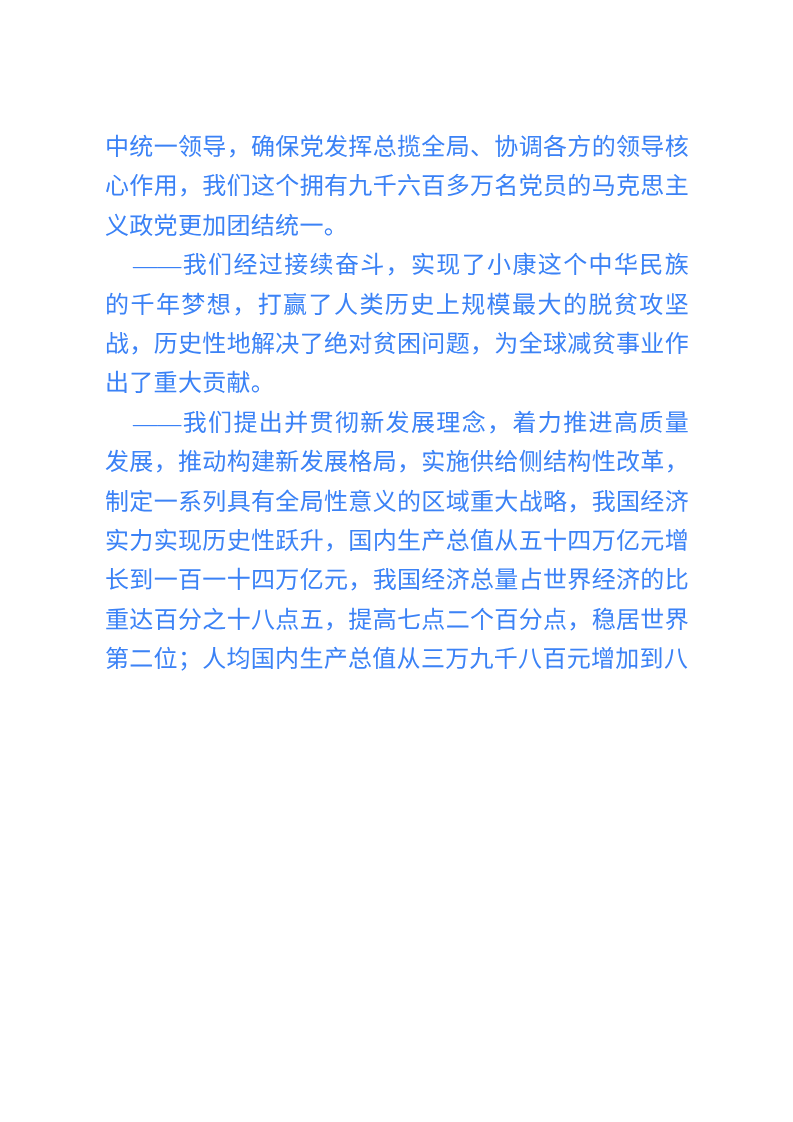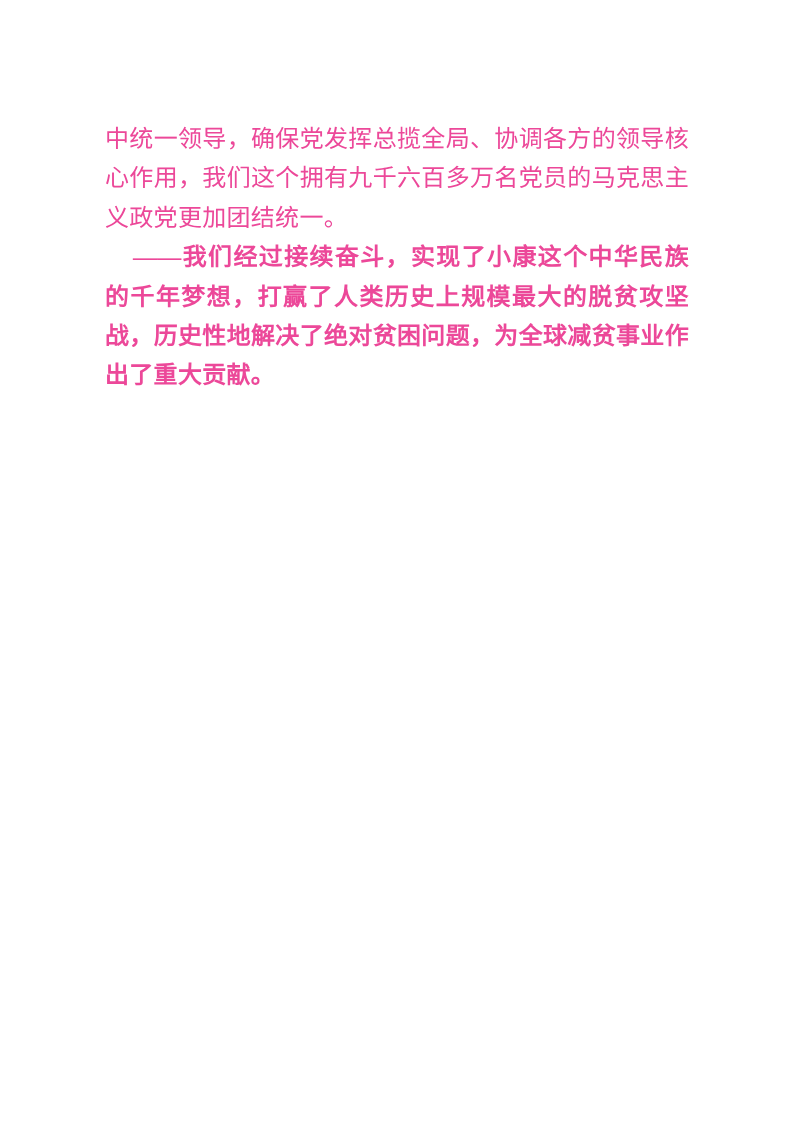--- a/index.html
+++ b/index.html
@@ -11,38 +11,38 @@
     position: relative;
     width: 793px;
     height: 1122px;
     background: #ffffff;
     overflow: hidden;
     font-family: "Liberation Serif", "DejaVu Serif", serif;
   }
   .text-block {
     position: absolute;
     left: 105px;
-    top: 120px;
+    top: 128px;
     width: 584px;
-    color: #ec4899;
+    color: #3b82f6;
     font-size: 24px;
     line-height: 39.4px;
     letter-spacing: 0.3px;
     text-align: justify;
   }
   .text-block p {
     margin: 0;
     padding: 0;
   }
   .text-block p.indent {
     text-indent: 28px;
-    font-weight: bold;
   }
 </style>
 </head>
 <body>
 
 <div class="page">
   <div class="text-block">
     <p>中统一领导，确保党发挥总揽全局、协调各方的领导核心作用，我们这个拥有九千六百多万名党员的马克思主义政党更加团结统一。</p>
     <p class="indent">——我们经过接续奋斗，实现了小康这个中华民族的千年梦想，打赢了人类历史上规模最大的脱贫攻坚战，历史性地解决了绝对贫困问题，为全球减贫事业作出了重大贡献。</p>
+    <p class="indent">——我们提出并贯彻新发展理念，着力推进高质量发展，推动构建新发展格局，实施供给侧结构性改革，制定一系列具有全局性意义的区域重大战略，我国经济实力实现历史性跃升，国内生产总值从五十四万亿元增长到一百一十四万亿元，我国经济总量占世界经济的比重达百分之十八点五，提高七点二个百分点，稳居世界第二位；人均国内生产总值从三万九千八百元增加到八</p>
   </div>
 </div>
 
 </body></html>

